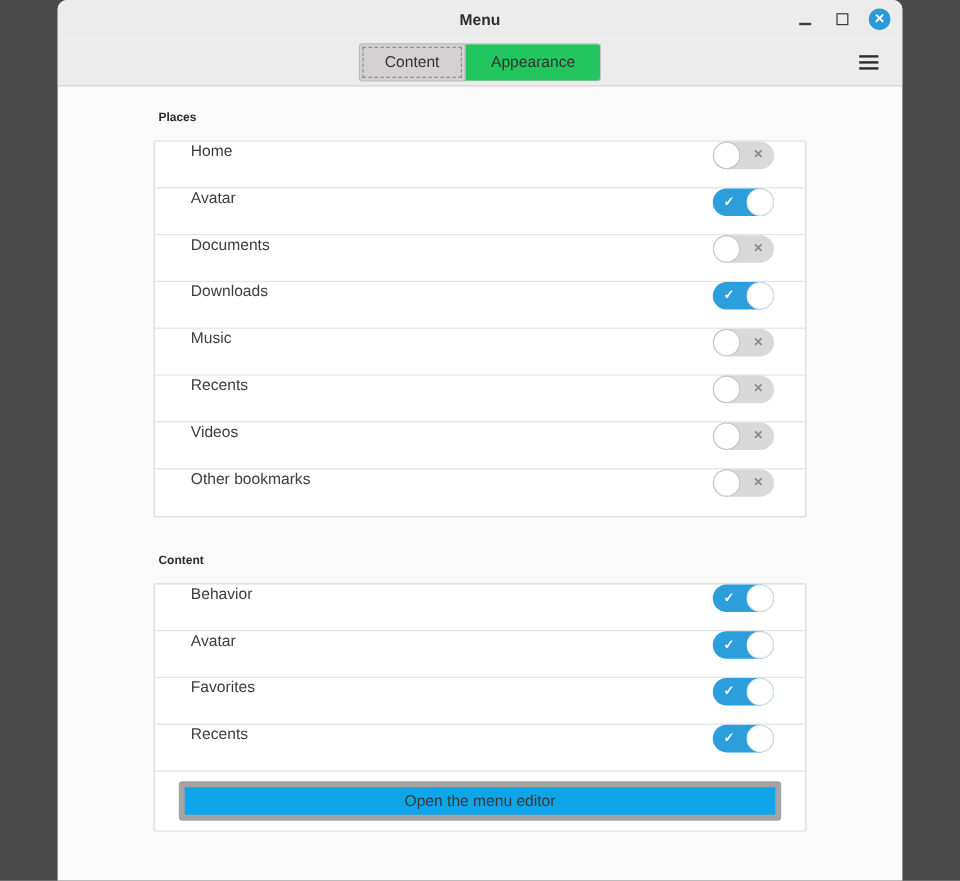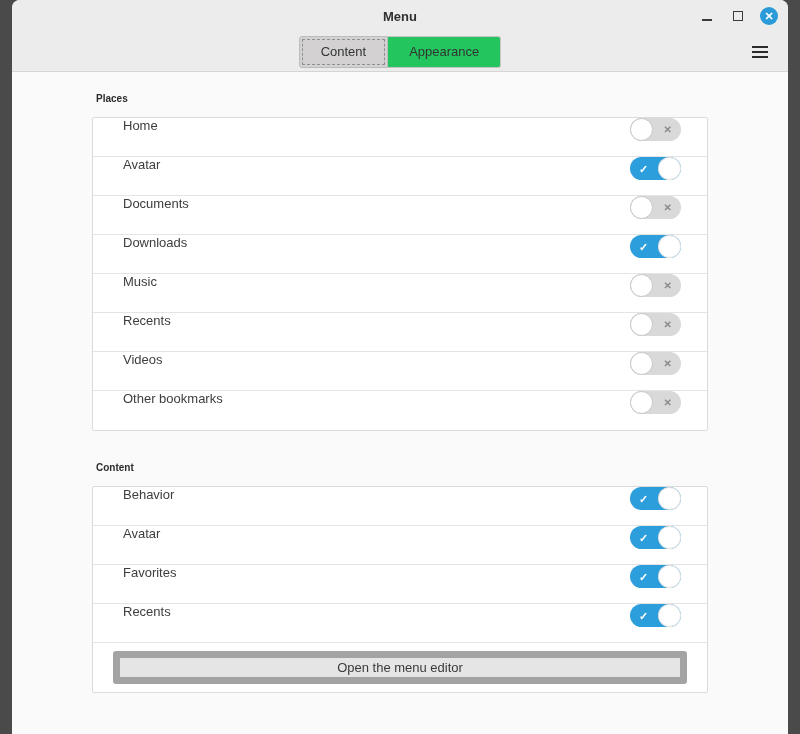--- a/index.html
+++ b/index.html
@@ -1,19 +1,19 @@
 <!DOCTYPE html>
 <html><head>
 <meta charset="utf-8">
 <style>
   html { background:#4a4a4a; }
   body { margin:0; }
   * { box-sizing:border-box; }
   .window {
-    width:776px; height:734px; margin:0 auto;
+    width:704px; height:734px; margin:0 auto;
     background:#fafafa;
     border-radius:8px 8px 0 0;
     overflow:hidden;
     font-family:"Liberation Sans", sans-serif;
     -webkit-font-smoothing:antialiased;
   }
   
   .titlebar {
     height:32px; background:#edeced; position:relative;
     display:flex; align-items:center; justify-content:center;
@@ -93,22 +93,22 @@
   .toggle.on .knob { right:0; border:1px solid rgba(0,0,0,0.10); }
   .toggle.on .mark-check {
     display:block; left:9px; font-size:11px; font-weight:700; color:#ffffff;
   }
   
   .button-row {
     height:49px; display:flex; align-items:center; border-bottom:none;
     padding:0 20px;
   }
   .menu-editor-button {
-    width:100%; height:33px; background:#e5e5e5;
-    border:7px solid #a3a3a3; border-radius:3px;
+    width:100%; height:33px; background:#0ea5e9;
+    border:5px solid #a3a3a3; border-radius:3px;
     font-family:"Liberation Sans", sans-serif;
     font-size:13px; color:#3a3a3a; cursor:default;
   }
 </style>
 </head>
 <body>
 
 <div class="window">
 
   <div class="titlebar">

